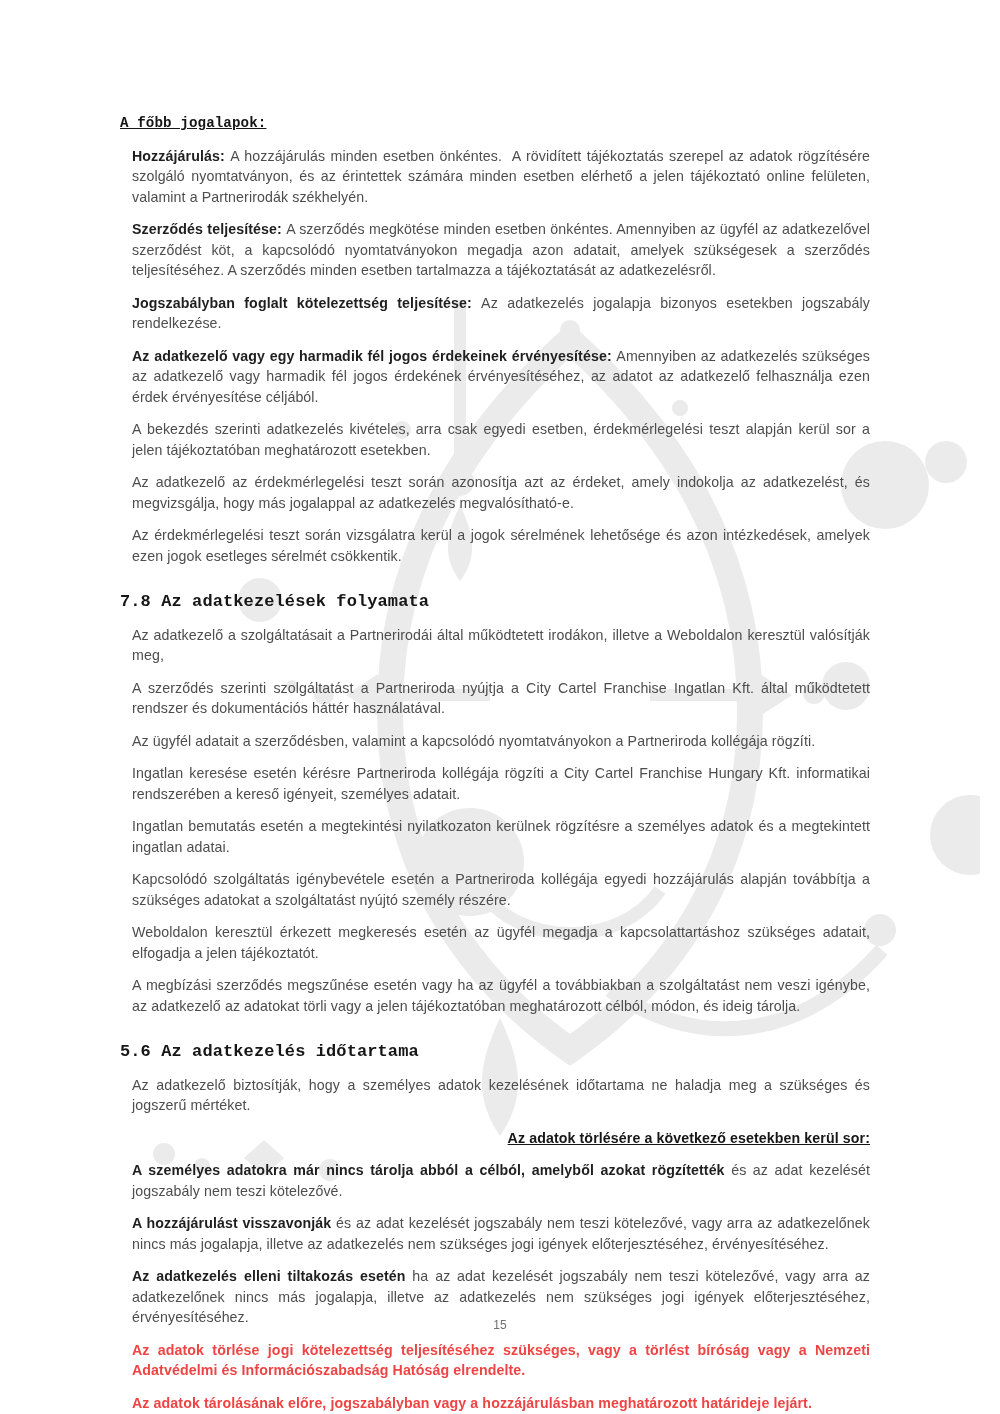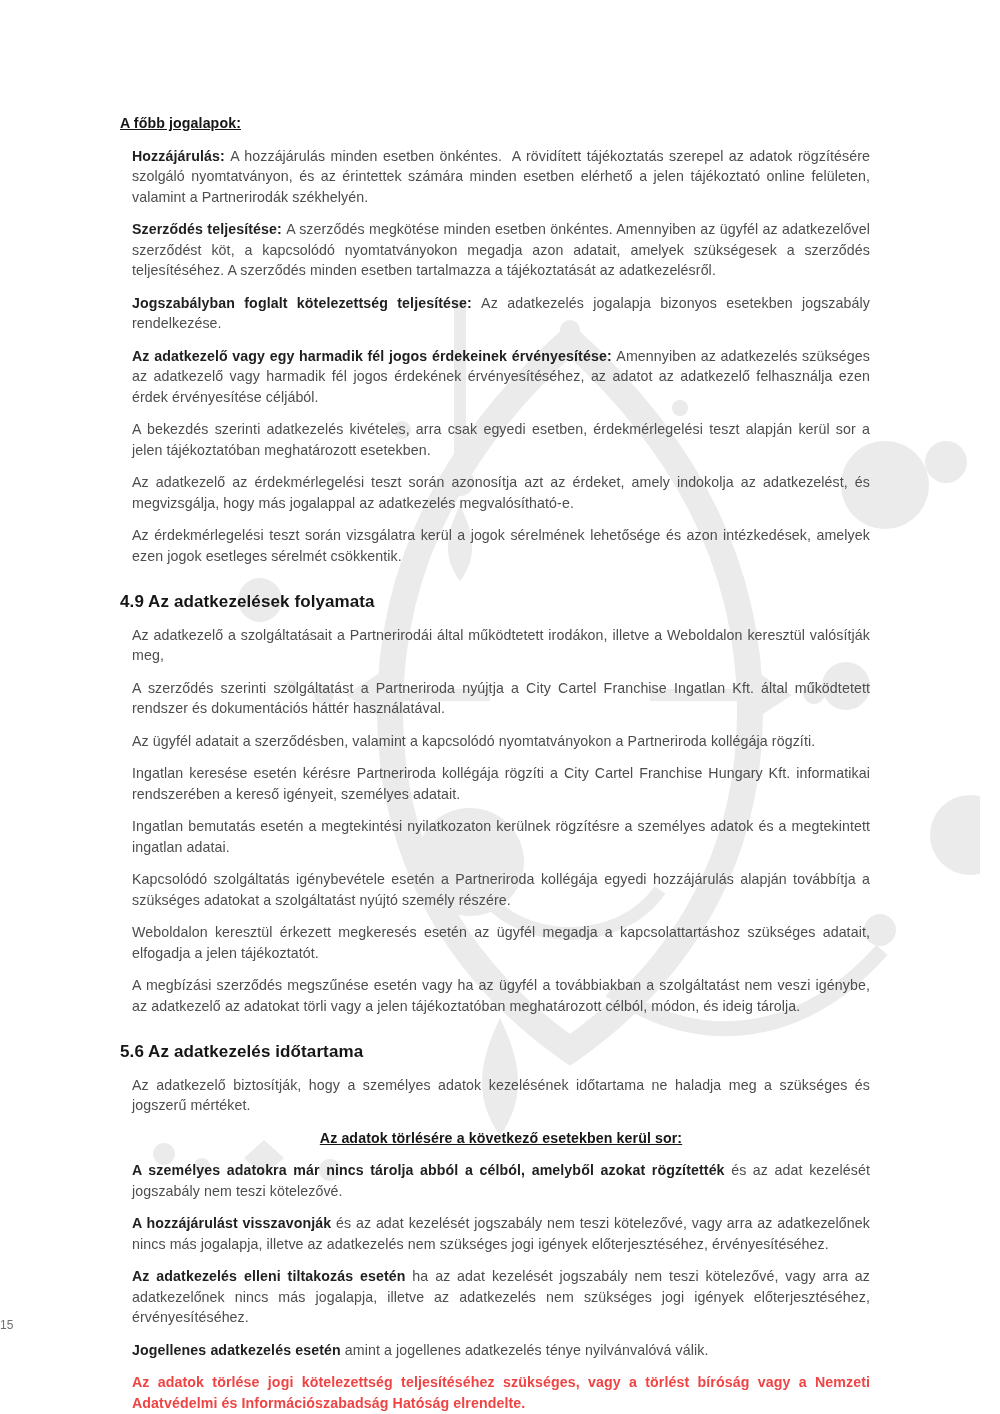--- a/index.html
+++ b/index.html
@@ -15,34 +15,34 @@
   .watermark{
     position:absolute;left:140px;top:290px;width:840px;height:900px;
     z-index:0;pointer-events:none;
   }
   .doc{
     position:absolute;left:120px;top:113px;width:762px;z-index:1;
     font-size:14.2px;line-height:20.5px;letter-spacing:0.1px;
   }
   .doc p{margin:12px;text-align:justify;}
   .doc p b{color:#1f1f1f;}
-  .sec-title{color:#161616;font-weight:bold;}
+  .sec-title{color:#161616;font-weight:bold;font-family:Liberation Mono, monospace;}
   .sec-title.small-underline{
     font-size:14.2px;text-decoration:underline;margin:0;
   }
   .sec-title.h2{
     font-size:17px;margin:26px 0 5px 0;letter-spacing:0.1px;
   }
   .para.bold-underline{
-    font-weight:bold;color:#161616;text-decoration:underline;text-align:center;
+    font-weight:bold;color:#161616;text-decoration:underline;text-align:right;
   }
   .para.all-bold{font-weight:bold;color:#ef4444;}
   .footer{
     position:absolute;left:0;top:1318px;width:100%;
-    text-align:left;font-size:12px;color:#6f6f6f;z-index:1;
+    text-align:center;font-size:12px;color:#6f6f6f;z-index:1;
   }
 </style>
 </head>
 <body>
 
 <div class="page">
 
   <svg class="watermark" viewBox="0 0 840 900" fill="none" xmlns="http://www.w3.org/2000/svg" aria-hidden="true">
     <g stroke="#ebebeb" fill="none">
 
@@ -94,37 +94,36 @@
         <div class="sec-title small-underline">A főbb jogalapok:</div>
         <p class="para"><b>Hozzájárulás: </b><span>A hozzájárulás minden esetben önkéntes.&nbsp; A rövidített tájékoztatás szerepel az adatok rögzítésére szolgáló nyomtatványon, és az érintettek számára minden esetben elérhető a jelen tájékoztató online felületen, valamint a Partnerirodák székhelyén.</span></p>
         <p class="para"><b>Szerződés teljesítése: </b><span>A szerződés megkötése minden esetben önkéntes. Amennyiben az ügyfél az adatkezelővel szerződést köt, a kapcsolódó nyomtatványokon megadja azon adatait, amelyek szükségesek a szerződés teljesítéséhez. A szerződés minden esetben tartalmazza a tájékoztatását az adatkezelésről.</span></p>
         <p class="para"><b>Jogszabályban foglalt kötelezettség teljesítése: </b><span>Az adatkezelés jogalapja bizonyos esetekben jogszabály rendelkezése.</span></p>
         <p class="para"><b>Az adatkezelő vagy egy harmadik fél jogos érdekeinek érvényesítése: </b><span>Amennyiben az adatkezelés szükséges az adatkezelő vagy harmadik fél jogos érdekének érvényesítéséhez, az adatot az adatkezelő felhasználja ezen érdek érvényesítése céljából.</span></p>
         <p class="para"><span>A bekezdés szerinti adatkezelés kivételes, arra csak egyedi esetben, érdekmérlegelési teszt alapján kerül sor a jelen tájékoztatóban meghatározott esetekben.</span></p>
         <p class="para"><span>Az adatkezelő az érdekmérlegelési teszt során azonosítja azt az érdeket, amely indokolja az adatkezelést, és megvizsgálja, hogy más jogalappal az adatkezelés megvalósítható-e.</span></p>
         <p class="para"><span>Az érdekmérlegelési teszt során vizsgálatra kerül a jogok sérelmének lehetősége és azon intézkedések, amelyek ezen jogok esetleges sérelmét csökkentik.</span></p>
       </section>
       <section>
-        <div class="sec-title h2">4.9 Az adatkezelések folyamata</div>
+        <div class="sec-title h2">7.8 Az adatkezelések folyamata</div>
         <p class="para"><span>Az adatkezelő a szolgáltatásait a Partnerirodái által működtetett irodákon, illetve a Weboldalon keresztül valósítják meg,</span></p>
         <p class="para"><span>A szerződés szerinti szolgáltatást a Partneriroda nyújtja a City Cartel Franchise Ingatlan Kft. által működtetett rendszer és dokumentációs háttér használatával.</span></p>
         <p class="para"><span>Az ügyfél adatait a szerződésben, valamint a kapcsolódó nyomtatványokon a Partneriroda kollégája rögzíti.</span></p>
         <p class="para"><span>Ingatlan keresése esetén kérésre Partneriroda kollégája rögzíti a City Cartel Franchise Hungary Kft. informatikai rendszerében a kereső igényeit, személyes adatait.</span></p>
         <p class="para"><span>Ingatlan bemutatás esetén a megtekintési nyilatkozaton kerülnek rögzítésre a személyes adatok és a megtekintett ingatlan adatai.</span></p>
         <p class="para"><span>Kapcsolódó szolgáltatás igénybevétele esetén a Partneriroda kollégája egyedi hozzájárulás alapján továbbítja a szükséges adatokat a szolgáltatást nyújtó személy részére.</span></p>
         <p class="para"><span>Weboldalon keresztül érkezett megkeresés esetén az ügyfél megadja a kapcsolattartáshoz szükséges adatait, elfogadja a jelen tájékoztatót.</span></p>
         <p class="para"><span>A megbízási szerződés megszűnése esetén vagy ha az ügyfél a továbbiakban a szolgáltatást nem veszi igénybe, az adatkezelő az adatokat törli vagy a jelen tájékoztatóban meghatározott célból, módon, és ideig tárolja.</span></p>
       </section>
       <section>
         <div class="sec-title h2">5.6 Az adatkezelés időtartama</div>
         <p class="para"><span>Az adatkezelő biztosítják, hogy a személyes adatok kezelésének időtartama ne haladja meg a szükséges és jogszerű mértéket.</span></p>
         <p class="para bold-underline"><span>Az adatok törlésére a következő esetekben kerül sor:</span></p>
         <p class="para"><b>A személyes adatokra már nincs tárolja abból a célból, amelyből azokat rögzítették</b><span> és az adat kezelését jogszabály nem teszi kötelezővé.</span></p>
         <p class="para"><b>A hozzájárulást visszavonják</b><span> és az adat kezelését jogszabály nem teszi kötelezővé, vagy arra az adatkezelőnek nincs más jogalapja, illetve az adatkezelés nem szükséges jogi igények előterjesztéséhez, érvényesítéséhez.</span></p>
         <p class="para"><b>Az adatkezelés elleni tiltakozás esetén</b><span> ha az adat kezelését jogszabály nem teszi kötelezővé, vagy arra az adatkezelőnek nincs más jogalapja, illetve az adatkezelés nem szükséges jogi igények előterjesztéséhez, érvényesítéséhez.</span></p>
-        <p class="para"><b>Jogellenes adatkezelés esetén</b><span> amint a jogellenes adatkezelés ténye nyilvánvalóvá válik.</span></p>
         <p class="para all-bold"><span>Az adatok törlése jogi kötelezettség teljesítéséhez szükséges, vagy a törlést bíróság vagy a Nemzeti Adatvédelmi és Információszabadság Hatóság elrendelte.</span></p>
         <p class="para all-bold"><span>Az adatok tárolásának előre, jogszabályban vagy a hozzájárulásban meghatározott határideje lejárt.</span></p>
       </section>
     </div>
 
   <div class="footer">15</div>
 </div>
 
 </body></html>

